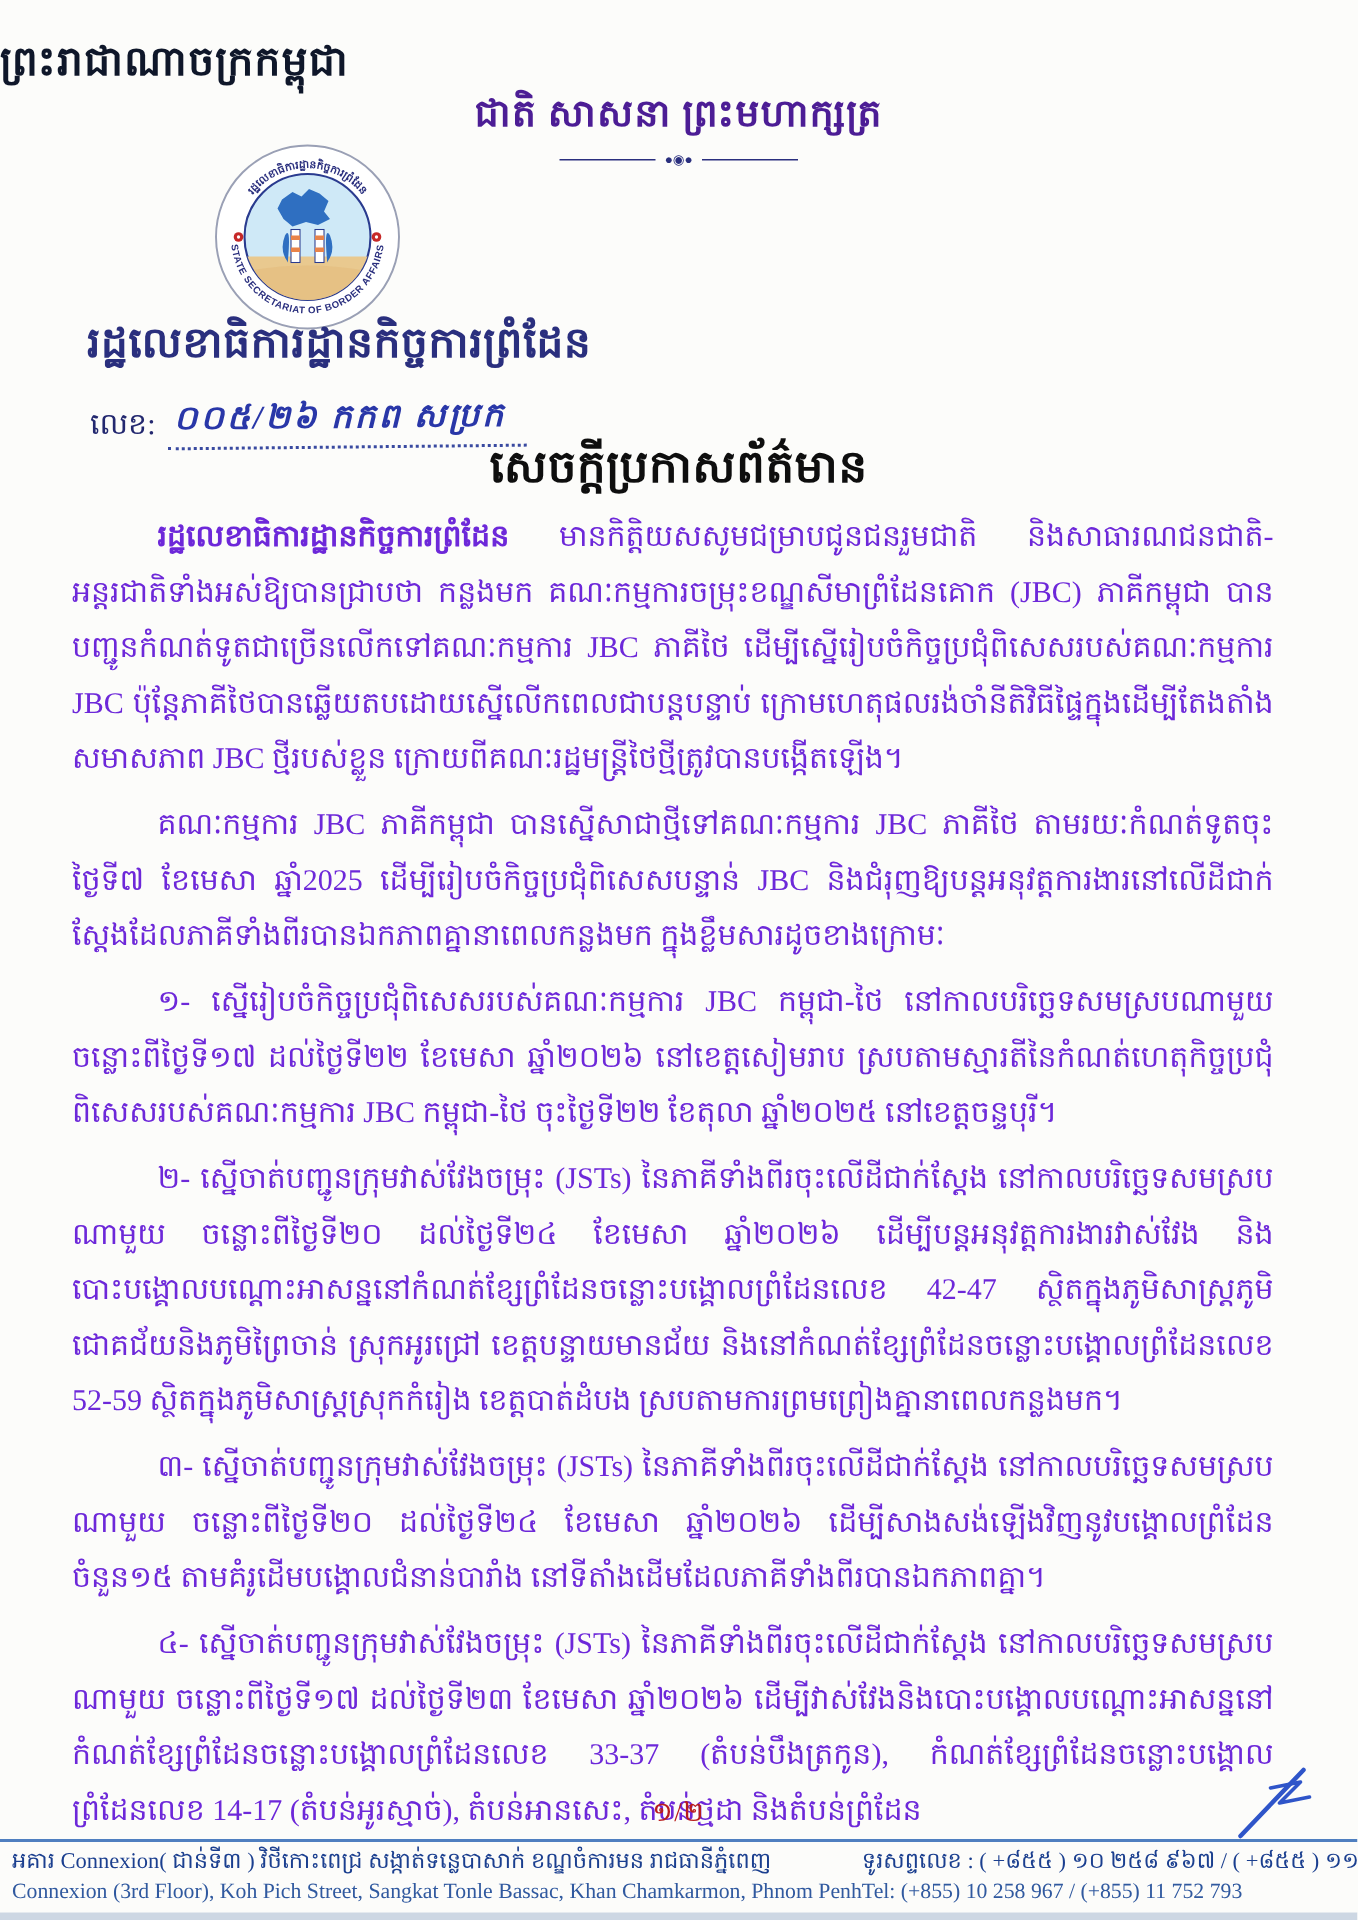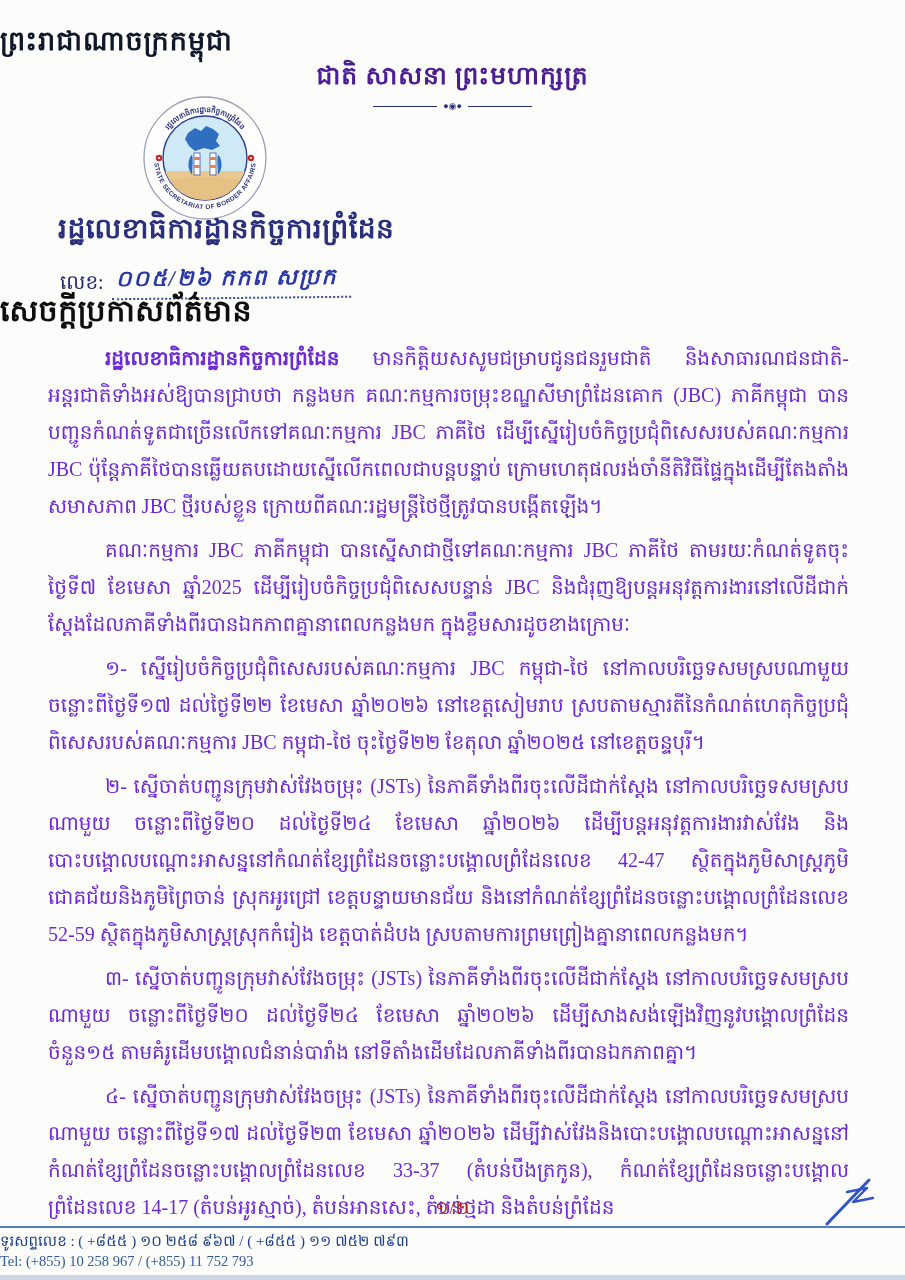--- a/index.html
+++ b/index.html
@@ -35,21 +35,21 @@
     position:absolute;left:60px;top:252px;font-size:20px;color:#23286f;
     display:flex;align-items:flex-end;gap:8px;margin-top:12px;
   }
   .ref-value{
     font-size:22px;color:#2937a8;font-style:italic;font-weight:bold;
     border-bottom:2px dotted #394aa0;padding:0 14px 1px 4px;
     transform:rotate(-.6deg);letter-spacing:2px;
   }
   
   .doc-title{
-    position:absolute;top:292px;left:0;width:100%;
+    position:absolute;top:292px;left:0;width:100%;text-align:center;
     font-size:30px;font-weight:bold;color:#0e0e0e;letter-spacing:.5px;
   }
   
   .doc-body{
     position:absolute;left:48px;right:56px;top:340px;
     font-size:20px;line-height:37px;text-align:justify;color:#6d28d9;
   }
   .doc-body p{margin:0 0 7px 0;text-indent:57px;}
   .lead-bold{font-weight:bold;}
   
@@ -141,18 +141,22 @@
 <div class="pen-mark">
   <svg width="66" height="64" viewBox="0 0 66 64">
     <path d="M 4,56 L 46,12" stroke="#2f55c9" stroke-width="3" fill="none" stroke-linecap="round"></path>
     <path d="M 24,24 L 44,20 L 30,34 L 50,30" stroke="#2f55c9" stroke-width="2.4" fill="none" stroke-linecap="round" stroke-linejoin="round"></path>
   </svg>
 </div>
 <div class="page-number">១/២</div>
 
 <div class="footer-rule"></div>
 <div class="footer">
+  <div class="col-left">
+    <div class="kh">អគារ Connexion( ជាន់ទី៣ ) វិថីកោះពេជ្រ សង្កាត់ទន្លេបាសាក់ ខណ្ឌចំការមន រាជធានីភ្នំពេញ</div>
+    <div class="en">Connexion (3rd Floor), Koh Pich Street, Sangkat Tonle Bassac, Khan Chamkarmon, Phnom Penh</div>
+  </div>
   <div class="col-right">
     <div class="kh">ទូរសព្ទលេខ : ( +៨៥៥ ) ១០ ២៥៨ ៩៦៧ / ( +៨៥៥ ) ១១ ៧៥២ ៧៩៣</div>
     <div class="en">Tel: (+855) 10 258 967 / (+855) 11 752 793</div>
   </div>
 </div>
 <div class="scan-edge"></div>
 
 </body></html>

